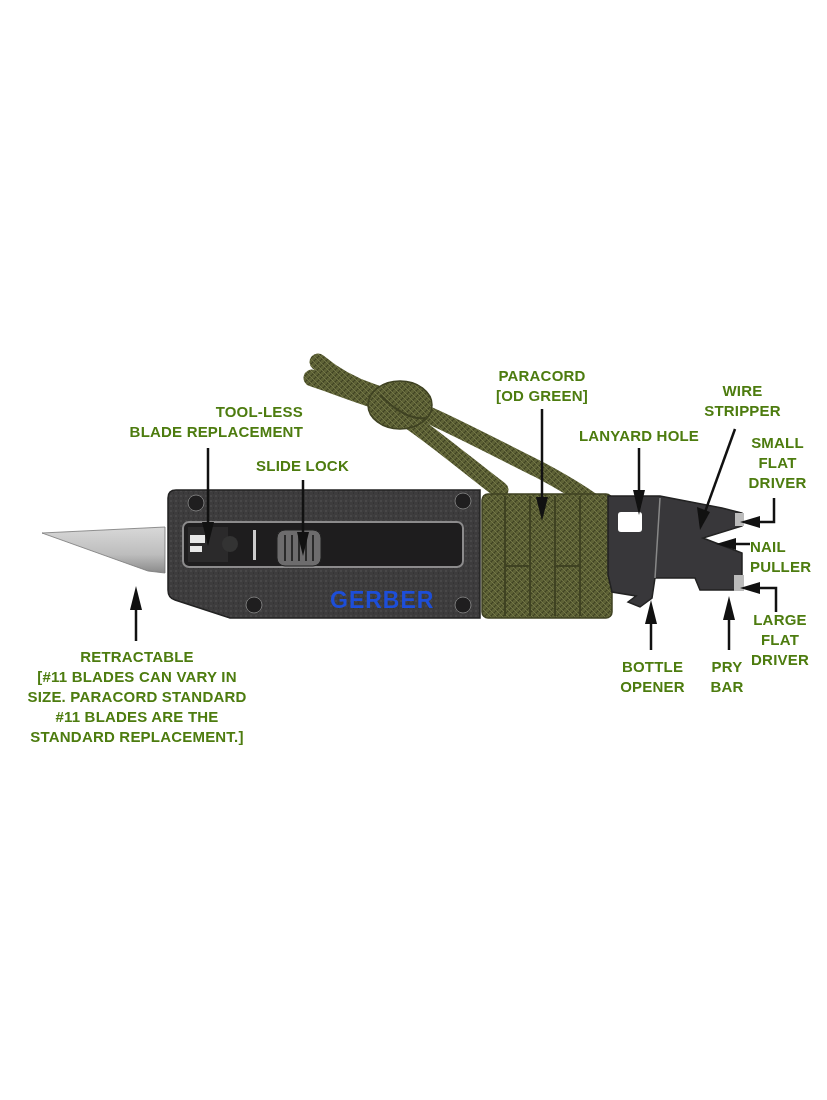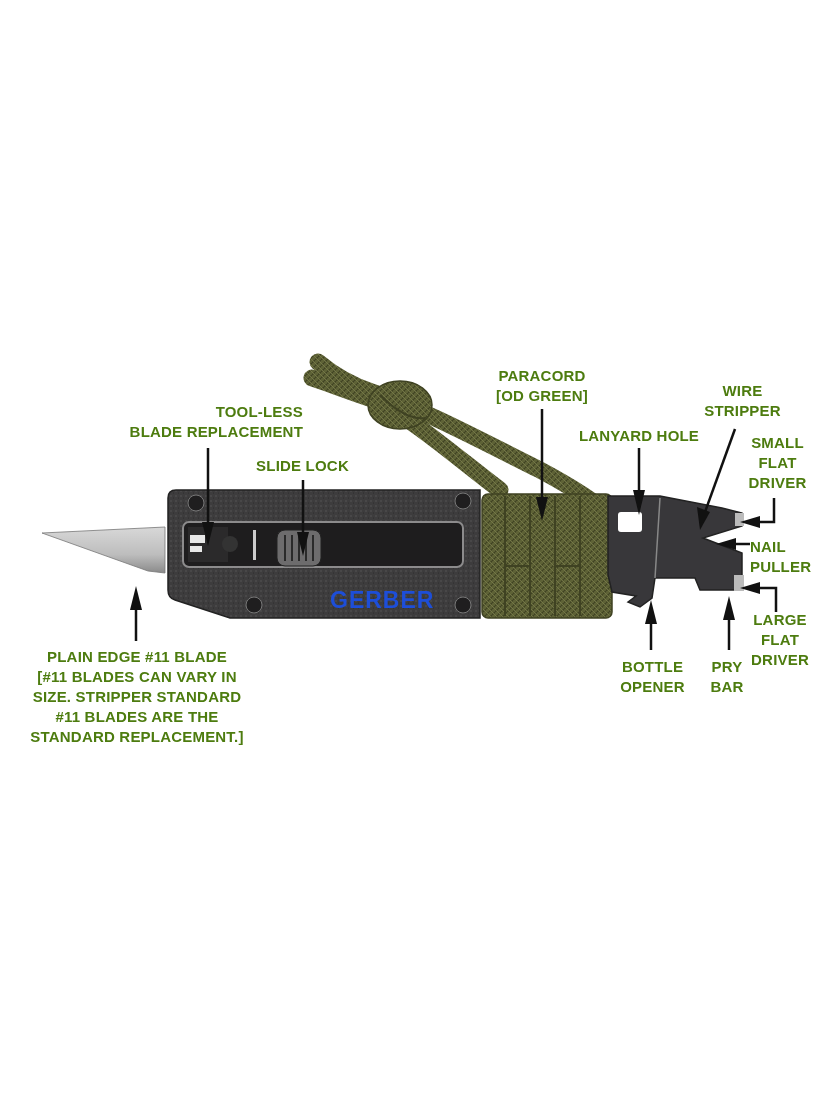--- a/index.html
+++ b/index.html
@@ -150,18 +150,18 @@
 </div>
 <div class="label" style="left:702px;top:657px;width:50px;">
   <span>PRY</span>
   <span>BAR</span>
 </div>
 <div class="label" style="left:615px;top:657px;width:75px;">
   <span>BOTTLE</span>
   <span>OPENER</span>
 </div>
 <div class="label" style="left:18px;top:647px;width:238px;">
-  <span>PLAIN EDGE #11 BLADE</span>
+  <span>RETRACTABLE</span>
   <span>[#11 BLADES CAN VARY IN</span>
-  <span>SIZE. STRIPPER STANDARD</span>
+  <span>SIZE. PARACORD STANDARD</span>
   <span>#11 BLADES ARE THE</span>
   <span>STANDARD REPLACEMENT.]</span>
 </div>
 
 </body></html>

